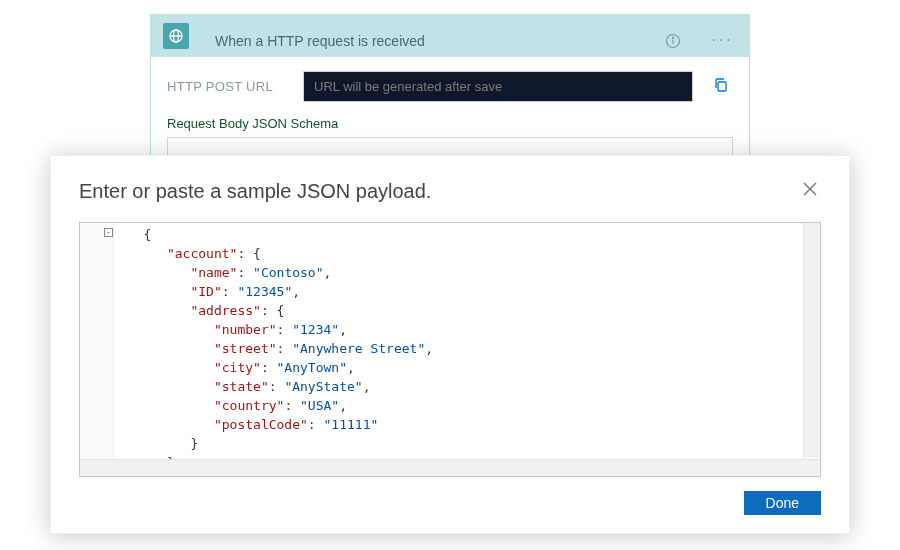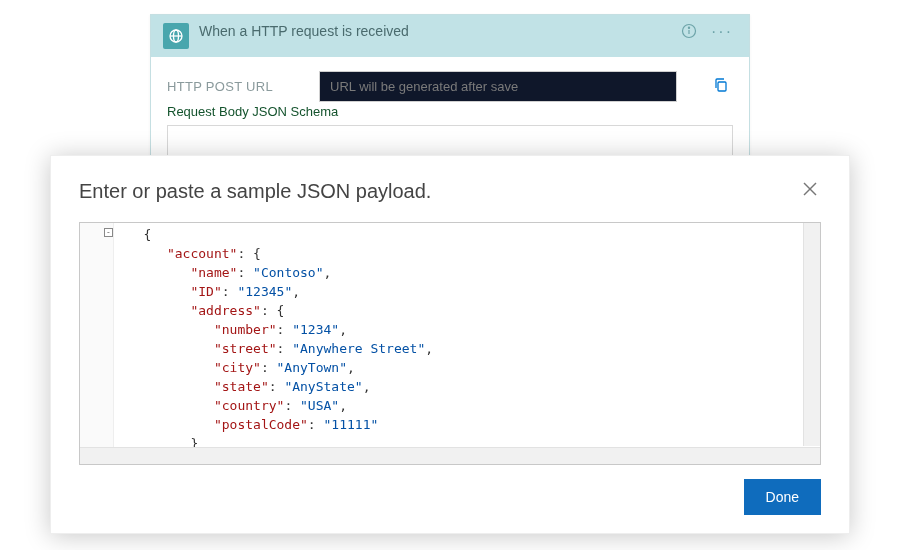--- a/index.html
+++ b/index.html
@@ -17,24 +17,24 @@
       position: absolute;
       top: 14px;
       left: 150px;
       right: 150px;
       border: 1px solid #c5dfe2;
       background: #fff;
       box-shadow: 0 1px 3px rgba(0,0,0,0.05);
     }
     .trigger-header {
       display: flex;
-      align-items: flex-start;
+      align-items: flex-end;
       background: #c1e2e6;
       padding: 8px 12px;
-      gap: 10px;
+      gap: 26px;
     }
     .trigger-icon {
       width: 26px;
       height: 26px;
       background: #49a6ad;
       border-radius: 2px;
       display: flex;
       align-items: center;
       justify-content: center;
     }
@@ -51,22 +51,22 @@
       cursor: pointer;
     }
     .trigger-more { letter-spacing: 2px; font-size: 16px; padding: 0 4px;}
 
     .trigger-body {
       padding: 14px 16px 10px;
     }
     .url-row {
       display: flex;
       align-items: center;
-      gap: 32px;
-      margin-bottom: 2px;
+      gap: 16px;
+      margin-bottom: 14px;
     }
     .url-label {
       color: #8a9a9c;
       font-size: 13px;
       width: 120px;
       letter-spacing: 0.3px;
     }
     .url-box {
       flex: 1;
       background: #0f172a;
@@ -186,21 +186,21 @@
 
     .modal-footer {
       display: flex;
       justify-content: flex-end;
       margin-top: 14px;
     }
     .done-btn {
       background: #0f6cbd;
       color: #fff;
       border: none;
-      padding: 10px 22px;
+      padding: 4px 22px;
       font-size: 14px;
       cursor: pointer;
     }
   </style>
 </head>
 <body>
 
 <div class="trigger-card">
   <div class="trigger-header">
     <div class="trigger-icon">

